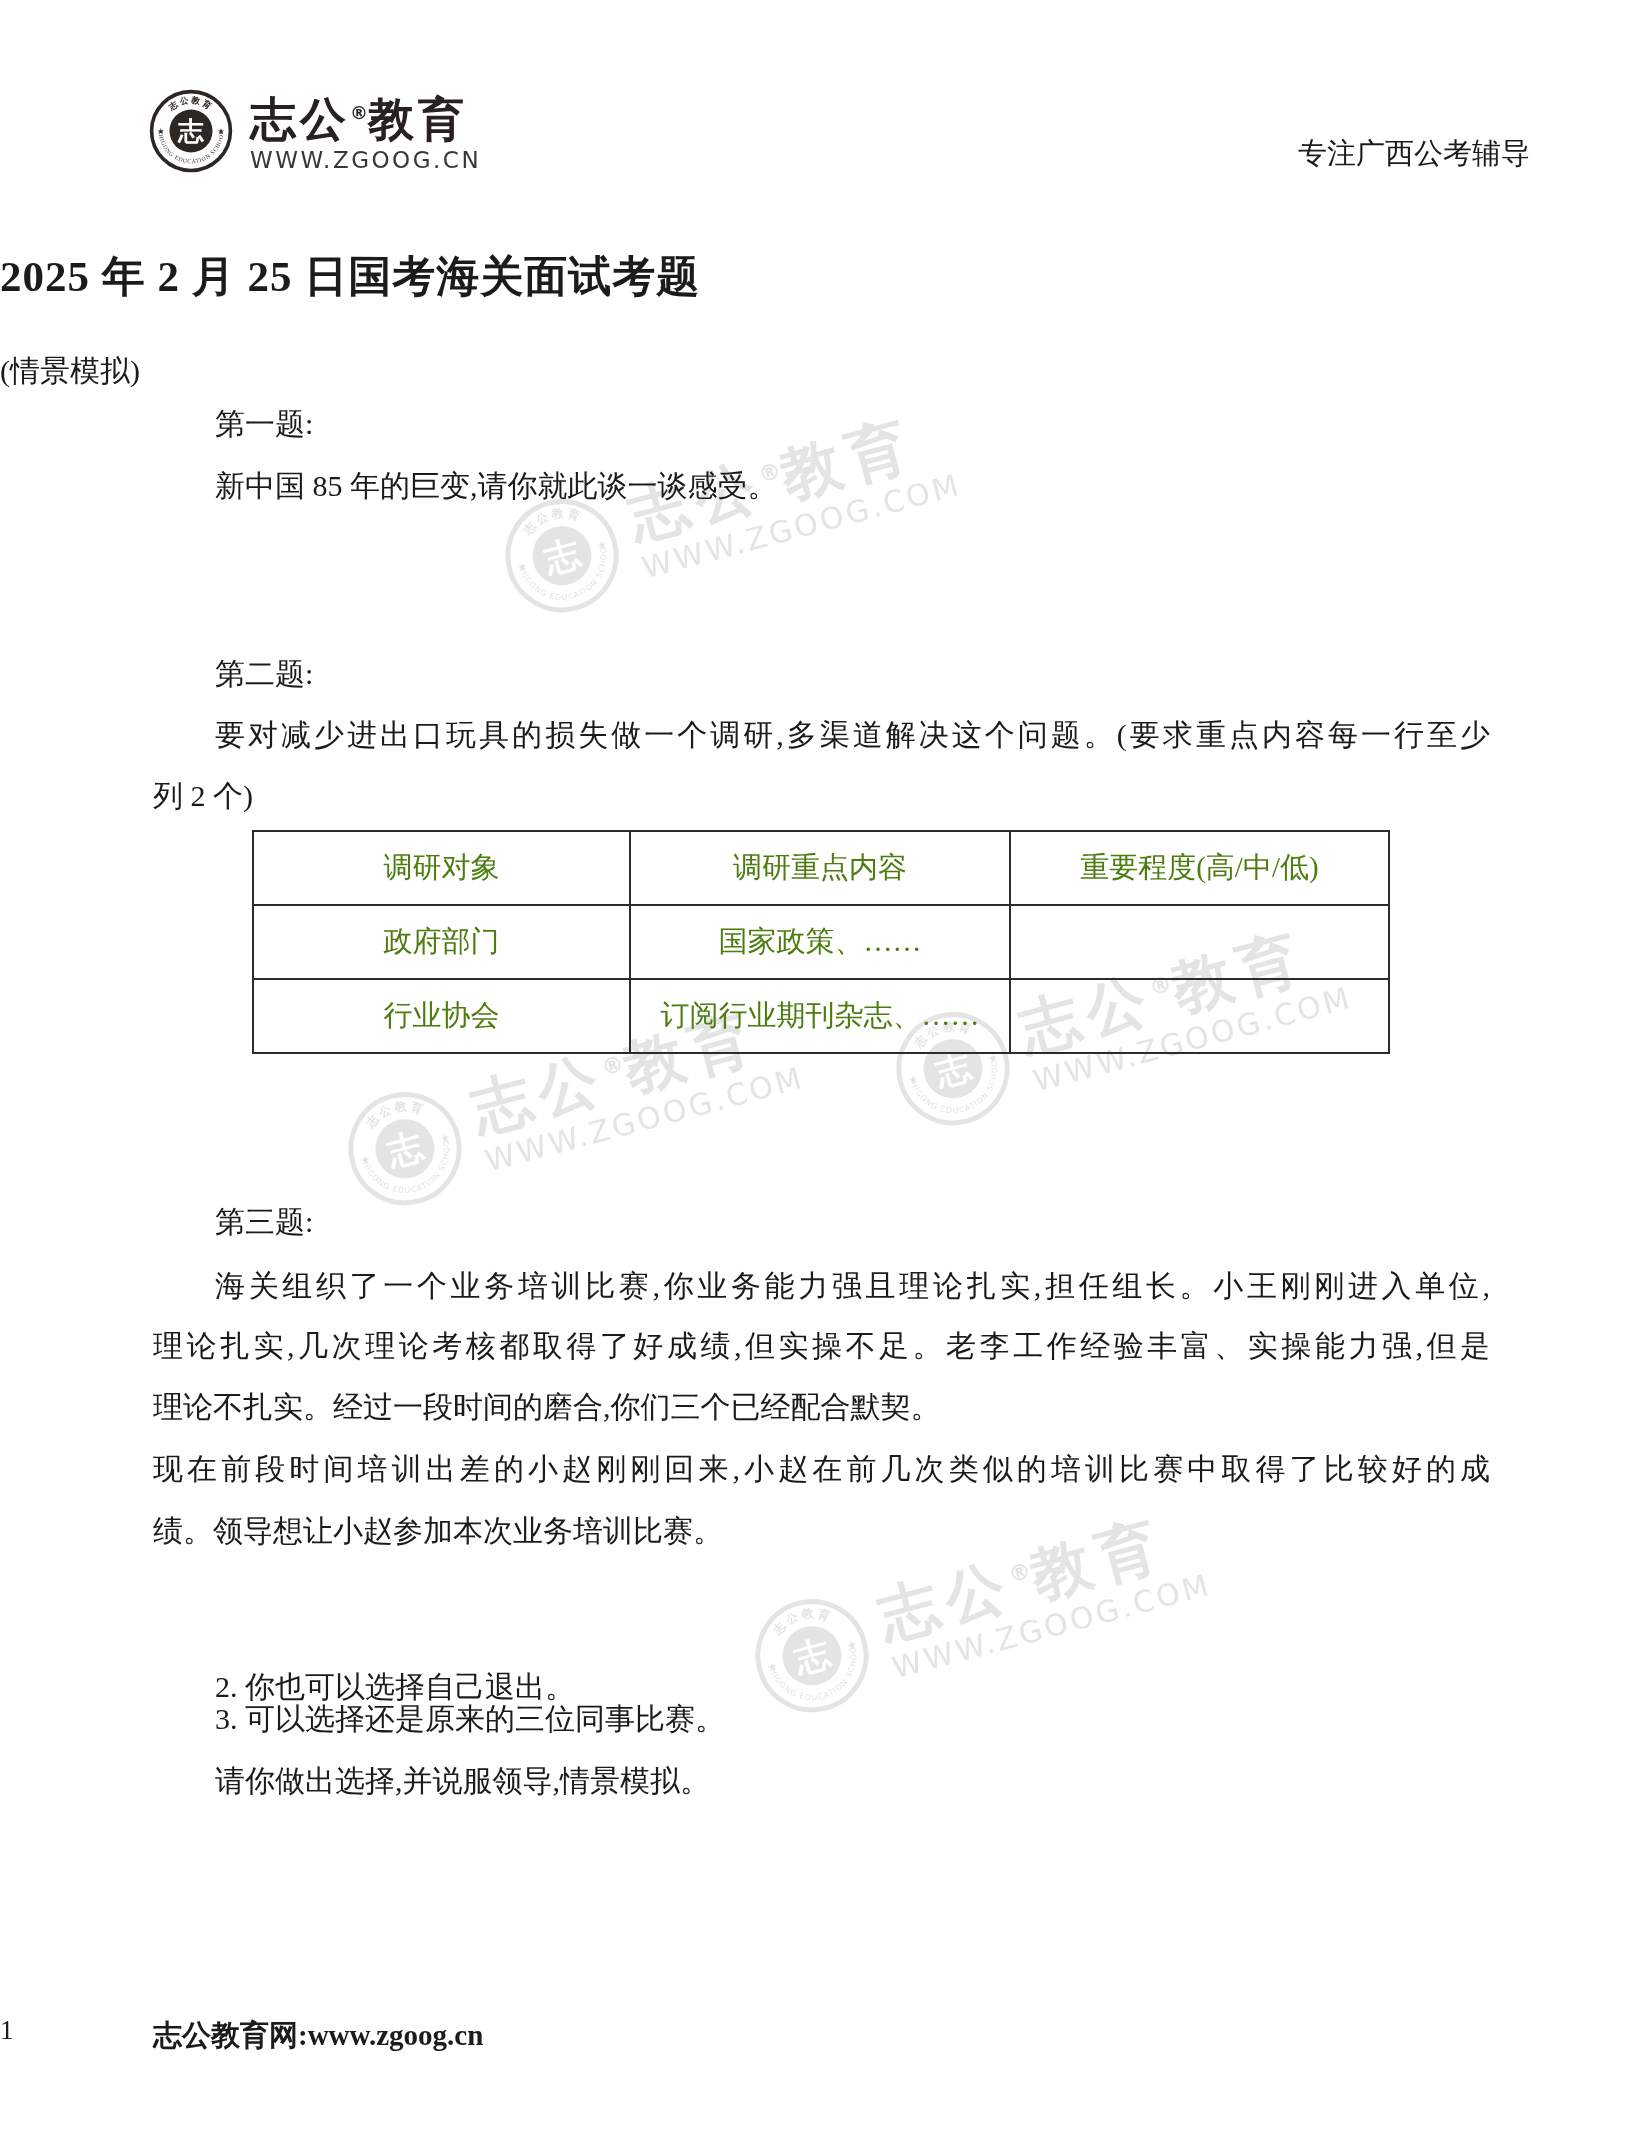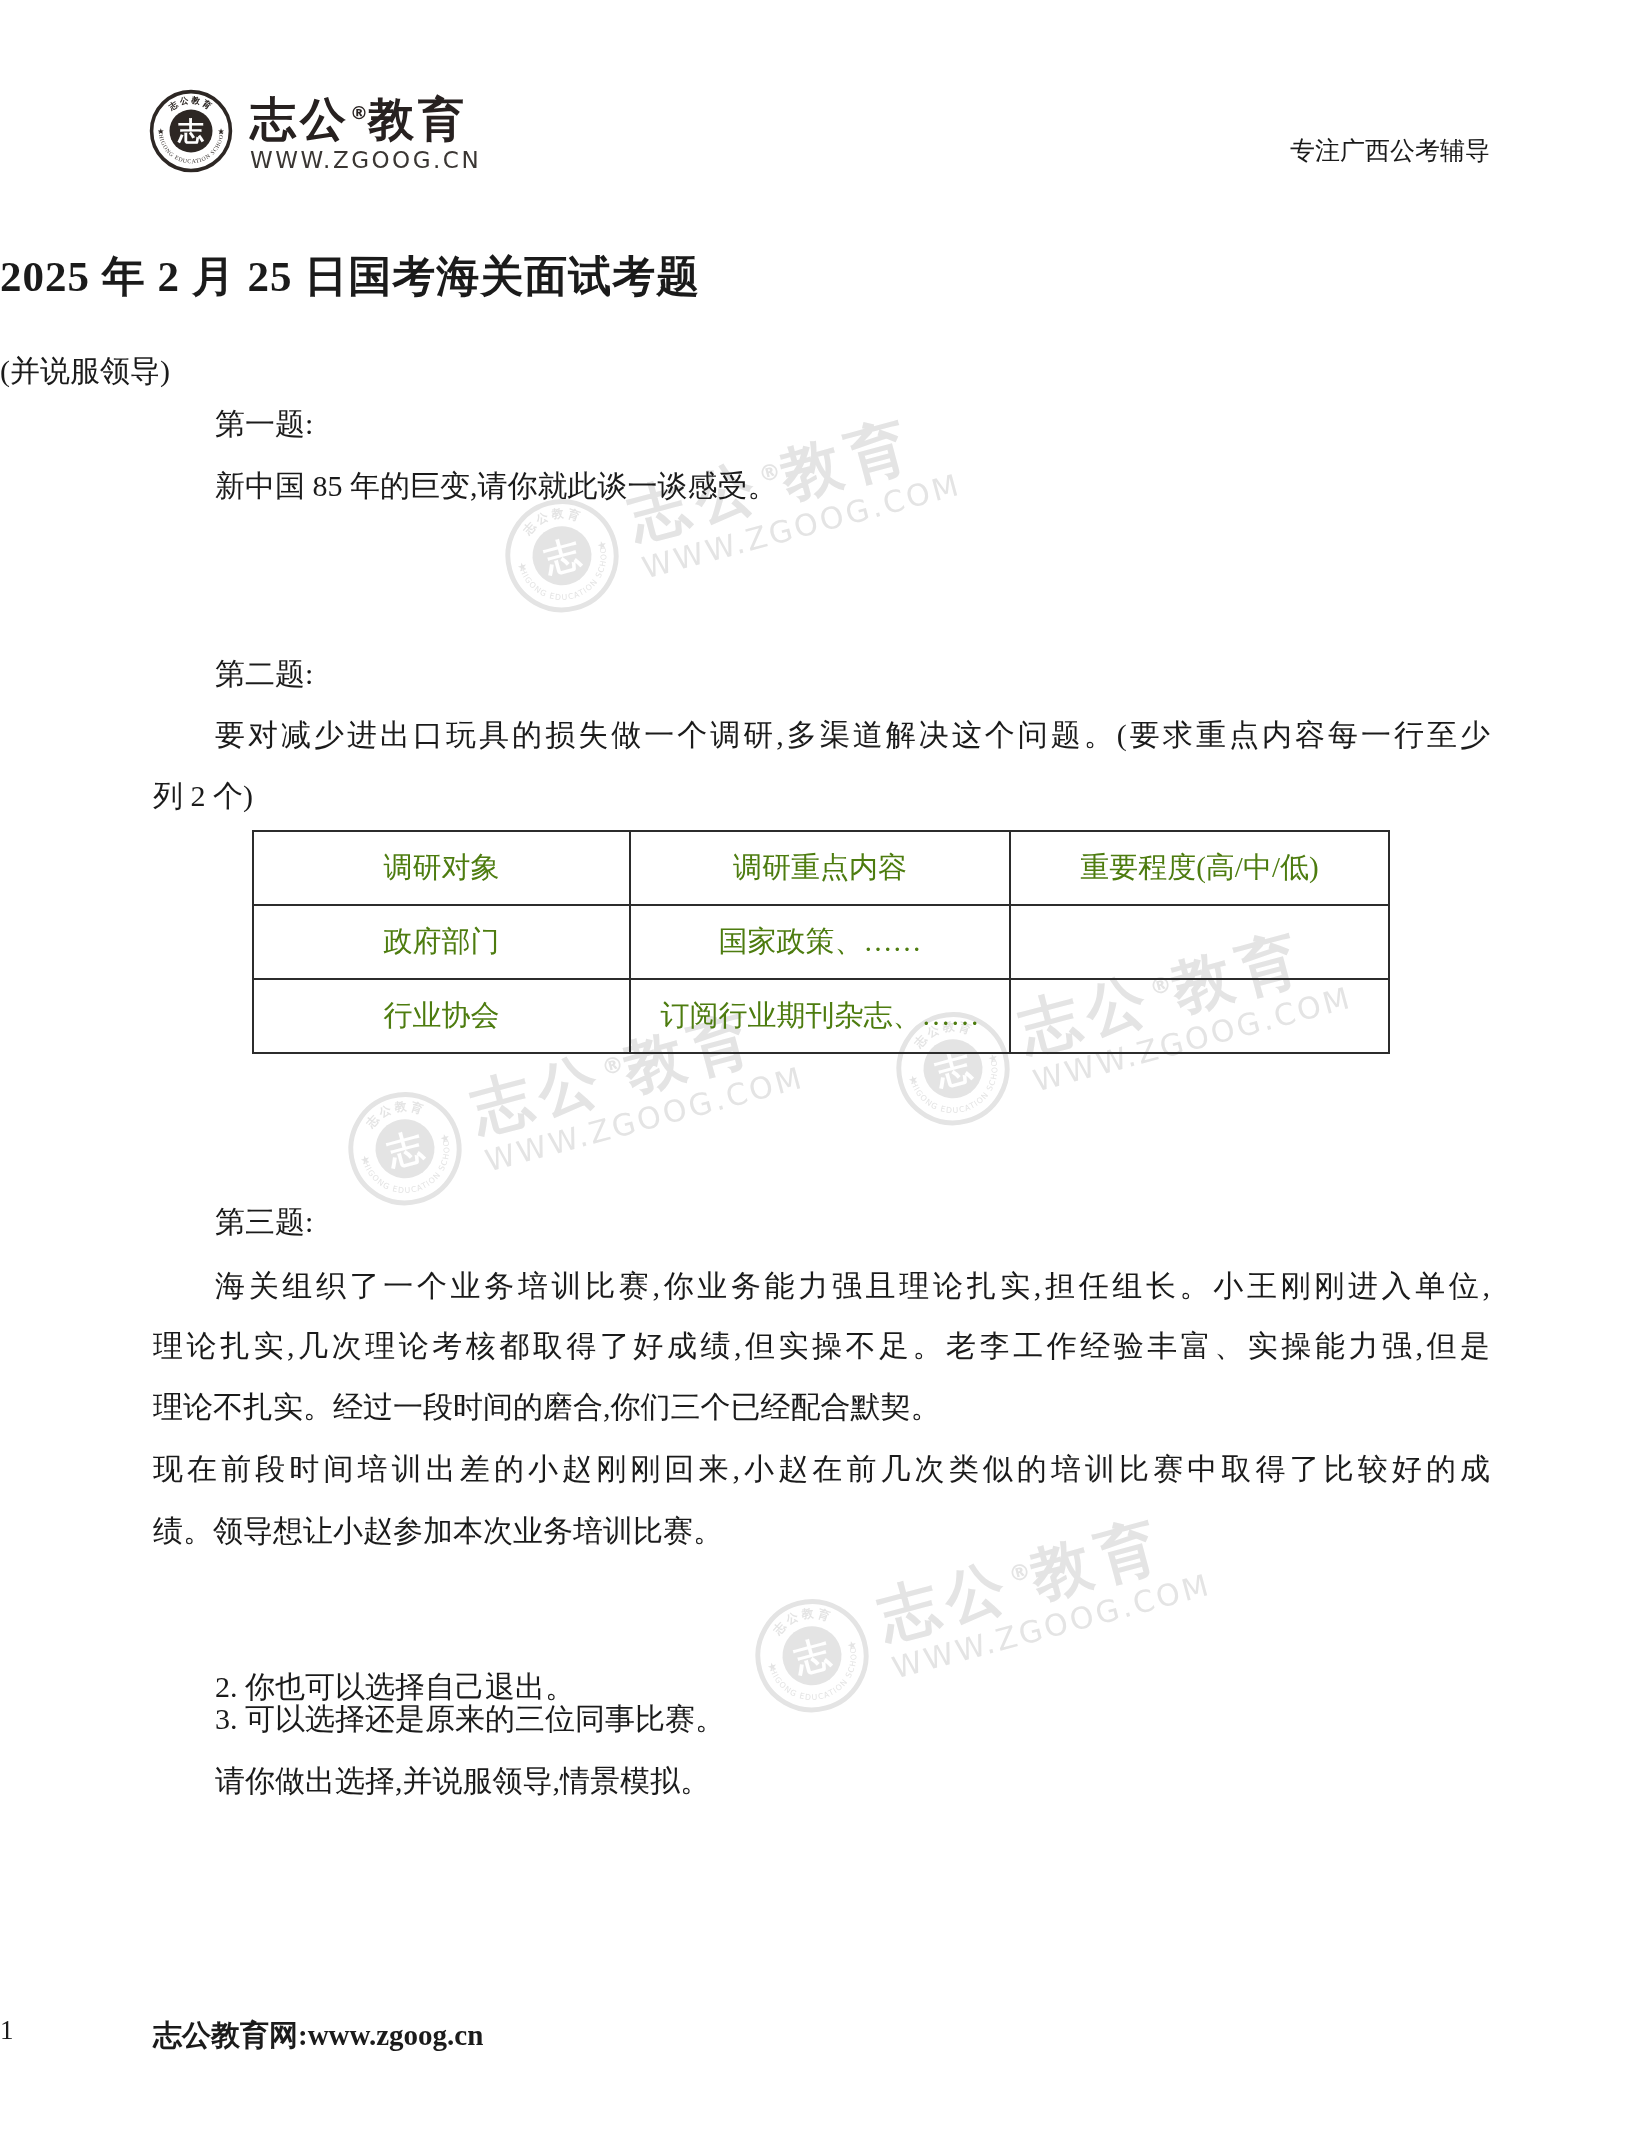--- a/index.html
+++ b/index.html
@@ -16,21 +16,21 @@
   .doc-subtitle { top:352px; font-size:30px; }
 
   
   .logo-block { left:148px; top:88px; display:flex; align-items:flex-start; gap:16px; z-index:2; color:#2d2724; }
   .seal-slot { display:block; }
   .logo-seal { width:86px; height:86px; }
   .brand-col { padding-top:6px; font-family:"DejaVu Sans","Liberation Sans",sans-serif; }
   .brand-line { font-size:46px; font-weight:bold; letter-spacing:4px; line-height:1.1; color:#272120; }
   .brand-reg { font-size:18px; vertical-align:super; letter-spacing:0; }
   .brand-site { font-size:23px; letter-spacing:2.5px; color:#3a3633; margin-top:2px; }
-  .tagline { top:134px; left:0; width:1490px; text-align:right; font-size:25px; z-index:2; }
+  .tagline { top:134px; left:0; width:1490px; text-align:right; font-size:29px; z-index:2;padding-left:40px; }
 
   
   .doc-table { position:absolute; left:252px; top:830px; width:1138px; border-collapse:collapse; z-index:2; font-size:29px; color:#4d7c0f; }
   .doc-table td { border:2px solid #2c2c2c; height:72px; text-align:center; vertical-align:middle; padding:0; }
   .c1 { width:378px; } .c2 { width:380px;margin-top:36px; } .c3 { width:380px; }
 
   
   .footer-line { left:153px; top:2016px; font-size:29px; font-weight:bold; z-index:2; }
   .page-num { top:2012px; font-size:27px; z-index:2; }
 
@@ -134,21 +134,21 @@
           <text x="60" y="73" font-size="36" font-weight="bold" fill="#ffffff" text-anchor="middle" font-family="DejaVu Sans, sans-serif">志</text>
         </svg></span>
     <div class="brand-col">
       <div class="brand-line"><span>志公</span><span class="brand-reg">®</span><span>教育</span></div>
       <div class="brand-site">WWW.ZGOOG.CN</div>
     </div>
   </div>
   <div class="abs tagline">专注广西公考辅导</div>
 
   <div class="line centered doc-title">2025 年 2 月 25 日国考海关面试考题</div>
-  <div class="line centered doc-subtitle">(并说服领导)</div>
+  <div class="line centered doc-subtitle">(情景模拟)</div>
 
   <div class="line" style="left:215px; top:405px;">第一题:</div>
   <div class="line" style="left:215px; top:467px;">新中国 85 年的巨变,请你就此谈一谈感受。</div>
 
   <div class="line" style="left:215px; top:655px;">第二题:</div>
   <div class="line jline" style="left:215px; top:716px; width:1275px;">要对减少进出口玩具的损失做一个调研,多渠道解决这个问题。(要求重点内容每一行至少</div>
   <div class="line" style="left:153px; top:777px;">列 2 个)</div>
 
   <table class="doc-table">
     <tbody>

